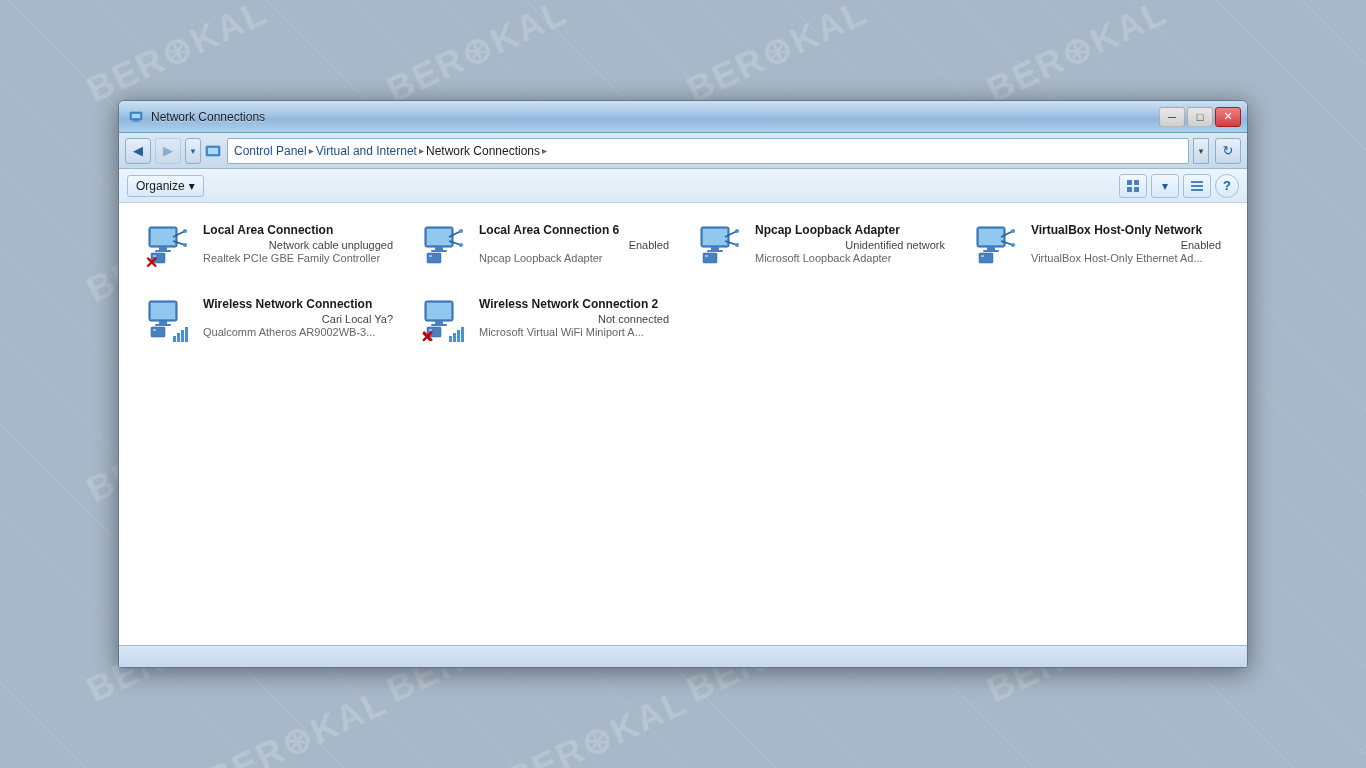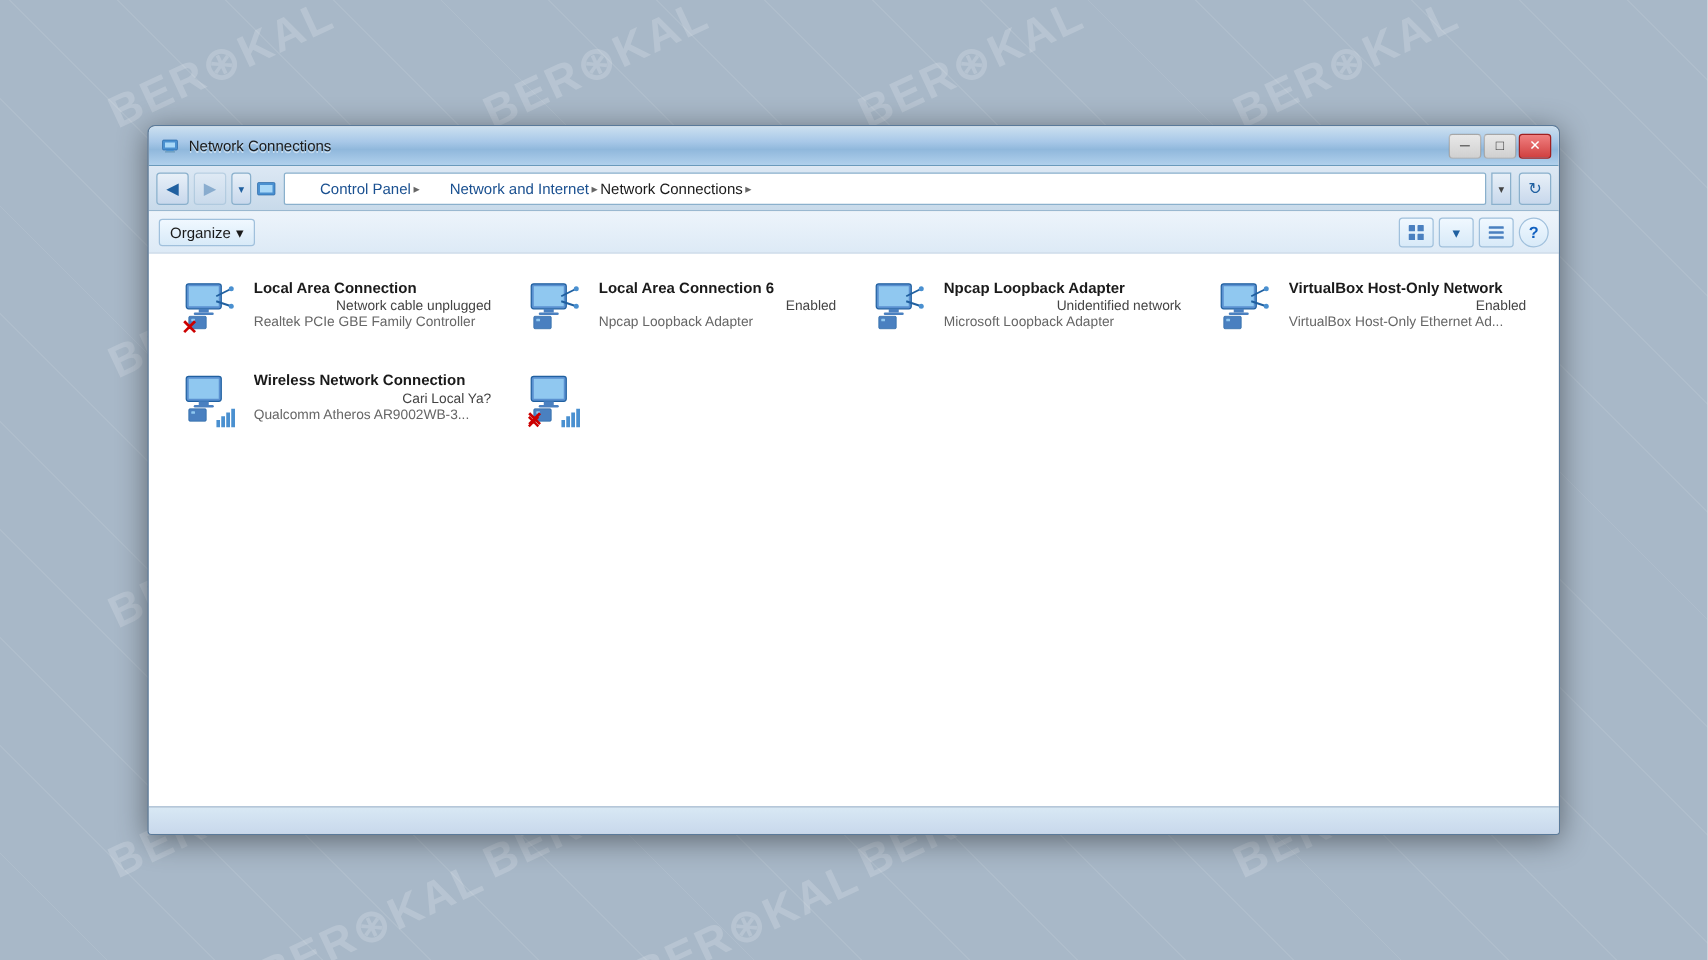--- a/index.html
+++ b/index.html
@@ -155,21 +155,20 @@
       color: #1a1a1a;
       overflow: hidden;
     }
     .breadcrumb-item {
       display: flex;
       align-items: center;
       gap: 3px;
       cursor: pointer;
       color: #1a5090;
       white-space: nowrap;
-      margin-left: 22px;
     }
     .breadcrumb-sep {
       color: #666;
       margin: 0 2px;
       font-size: 10px;
     }
     .breadcrumb-current {
       color: #1a1a1a;
       white-space: nowrap;
     }
@@ -429,21 +428,21 @@
     <div class="nav-dropdown">▾</div>
 
     <svg width="18" height="18" viewBox="0 0 18 18">
       <rect x="1" y="4" width="14" height="10" rx="1" fill="#4a90d0" stroke="#2060a0" stroke-width="0.5"></rect>
       <rect x="3" y="6" width="10" height="6" fill="#a8d8f8"></rect>
     </svg>
 
     <div class="breadcrumb-bar">
       <span class="breadcrumb-item">Control Panel</span>
       <span class="breadcrumb-sep">▸</span>
-      <span class="breadcrumb-item">Network and Internet</span>
+      <span class="breadcrumb-item">Virtual and Internet</span>
       <span class="breadcrumb-sep">▸</span>
       <span class="breadcrumb-current">Network Connections</span>
       <span class="breadcrumb-sep">▸</span>
     </div>
 
     <div class="breadcrumb-dropdown">▾</div>
     <div class="refresh-btn">↻</div>
 
   </div>
 
@@ -603,20 +602,25 @@
       <rect x="10" y="27" width="16" height="2" rx="1" fill="#4a80c0"></rect>
 
       <rect x="6" y="30" width="14" height="10" rx="1" fill="#4a80c0" stroke="#2060a0" stroke-width="0.5"></rect>
       <rect x="8" y="32" width="3" height="2" rx="0.5" fill="#90c8f0"></rect>
     </svg><span class="status-badge" style="color: rgb(204, 0, 0); font-weight: bold; font-size: 16px;">✕</span><span style="position: absolute; bottom: 0px; right: 0px; font-size: 14px;"><svg width="20" height="16" viewBox="0 0 20 16">
       <rect x="0" y="10" width="3" height="6" fill="#4a90d0"></rect>
       <rect x="4" y="7" width="3" height="9" fill="#4a90d0"></rect>
       <rect x="8" y="4" width="3" height="12" fill="#4a90d0"></rect>
       <rect x="12" y="1" width="3" height="15" fill="#4a90d0"></rect>
     </svg></span><span style="position: absolute; bottom: 0px; left: 0px; color: rgb(204, 0, 0); font-weight: bold; font-size: 14px;">✕</span></div>
+          <div class="net-info">
+            <div class="net-name">Wireless Network Connection 2</div>
+            <div class="net-status">Not connected</div>
+            <div class="net-adapter">Microsoft Virtual WiFi Miniport A...</div>
+          </div>
         </div>
       </div>
   </div>
 
   <div class="status-bar">
     <span></span>
   </div>
 
 </div>
 

